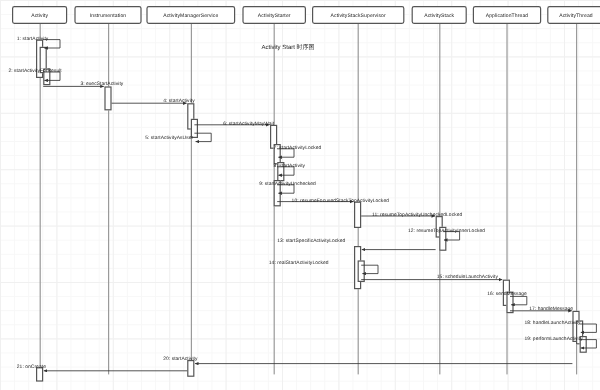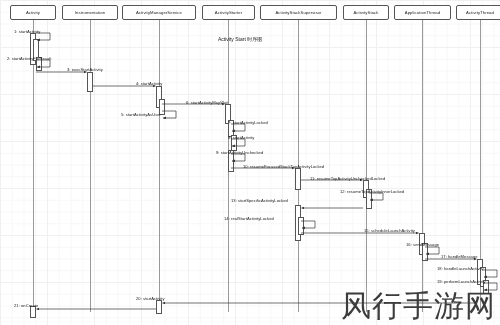--- a/index.html
+++ b/index.html
@@ -228,14 +228,13 @@
       <div class="msg-label" style="left: 364px; top: 228px;">15: scheduleLaunchActivity</div>
       <div class="msg-label" style="left: 406px; top: 242px;">16: sendMessage</div>
       <div class="msg-label" style="left: 441px; top: 254px;">17: handleMessage</div>
       <div class="msg-label" style="left: 437px; top: 266px;">18: handleLaunchActivity</div>
       <div class="msg-label" style="left: 437px; top: 279px;">19: performLaunchActivity</div>
       <div class="msg-label" style="left: 136px; top: 296px;">20: startActivity</div>
       <div class="msg-label" style="left: 14px; top: 303px;">21: onCreate</div>
     </div>
 
   <div class="diagram-title" style="left: 218px; top: 36px;">Activity Start 时序图</div>
-  <div class="watermark">风行手游网</div>
 </div>
 
 </body></html>

